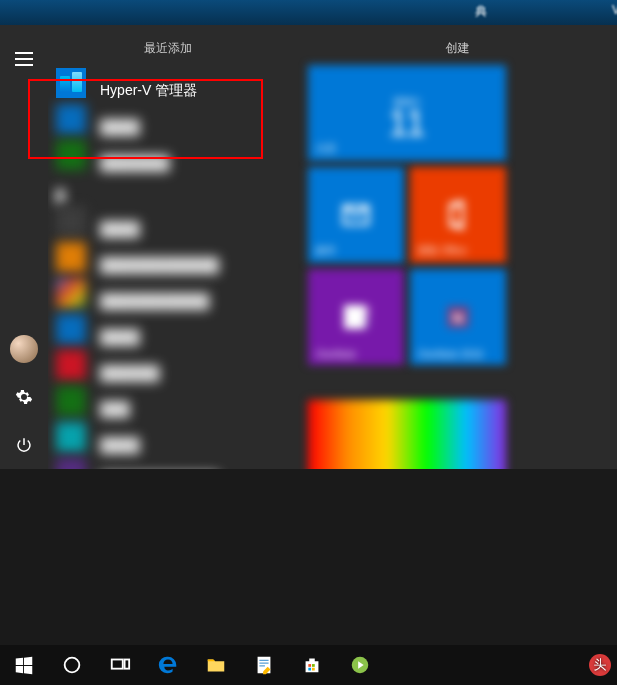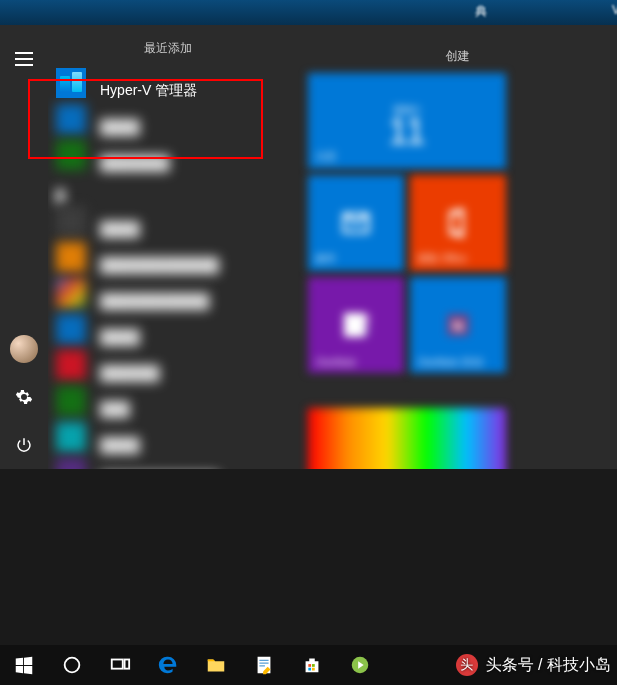--- a/index.html
+++ b/index.html
@@ -153,21 +153,21 @@
       top: 54px;
       left: 28px;
       width: 235px;
       height: 80px;
       border: 2px solid #ff0000;
       pointer-events: none;
       z-index: 10;
     }
     .tiles-col {
       flex: 1;
-      padding: 8px 10px;
+      padding: 0 10px;
       overflow: hidden;
     }
     .tile-section-header {
       font-size: 12px;
       color: #ccc;
       padding: 15px 4px 8px 4px;
     }
     .tile-grid {
       display: flex;
       flex-wrap: wrap;
@@ -523,14 +523,13 @@
   <div class="tb-item">
     <svg viewBox="0 0 24 24">
         <circle cx="12" cy="12" r="9" fill="#8bc34a"></circle>
         <path d="M10 8l6 4-6 4z" fill="#fff"></path>
       </svg>
   </div>
 </div>
 
 <div class="watermark">
   <div class="wm-icon">头</div>
-  <span>头条号 / 科技小岛</span>
 </div>
 
 </body></html>

